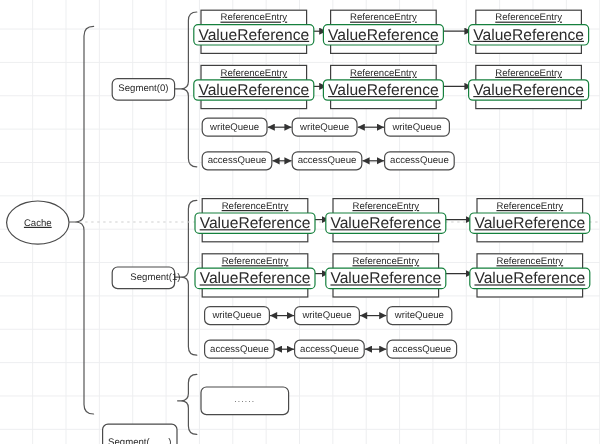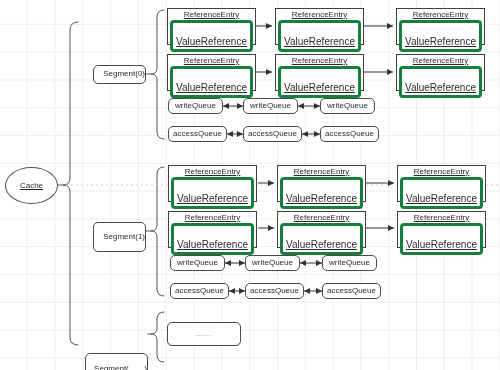--- a/index.html
+++ b/index.html
@@ -49,41 +49,40 @@
     border-color: #3f3f3f;
     text-decoration: underline;
   }
   .ref-entry .re-title {
     font-size: 8px;
     color: #2b2b2b;
     margin-bottom: 1px;
   }
   .ref-entry .vref {
     box-sizing: border-box;
-    border: 3px solid #15803d;
+    border: 1px solid #15803d;
     border-radius: 4px;
     background: #ffffff;
-    font-size: 10px;
-    padding: 14px 3px 2px 3px;
+    font-size: 13px;
+    padding: 1px 3px 2px 3px;
     color: #2b2b2b;
     line-height: 1;
   }
   .queue {
     border: 1px solid #4a4a4a;
     border-radius: 5px;
     font-size: 8px;
     padding: 0 2px;
     align-items: center;
   }
   .seg-label {
     border: 1px solid #4a4a4a;
     border-radius: 5px;
     font-size: 8px;
     background: #ffffff;
-    justify-content: flex-end;
   }
   .dots-box {
     border: 1px solid #4a4a4a;
     border-radius: 5px;
     background: #ffffff;
     font-size: 7px;
     letter-spacing: 1px;
     color: #666;
   }
   .cache-ellipse {
@@ -161,21 +160,21 @@
 
   <div class="layer">
 
     <div class="cache-ellipse" style="left:5px; top:167px; width:53px; height:37px;">
       <span>Cache</span>
     </div>
 
     <div class="node seg-label" style="left:93px; top:65px; width:53px; height:19px;">
       <span>Segment(0)</span>
     </div>
-    <div class="node seg-label" style="left:93px; top:222px; width:53px; height:30px;padding-left:20px;">
+    <div class="node seg-label" style="left:93px; top:222px; width:53px; height:19px;padding-left:20px;">
       <span>Segment(1)</span>
     </div>
     <div class="node seg-label" style="left:85px; top:325px; width:63px; height:32px;margin-top:28px;">
       <span>Segment(.......)</span>
     </div>
 
     <div class="node ref-entry" style="left:167px; top:8px; width:89px; height:37px;">
       <span class="re-title">ReferenceEntry</span>
       <span class="vref">ValueReference</span>
     </div>

